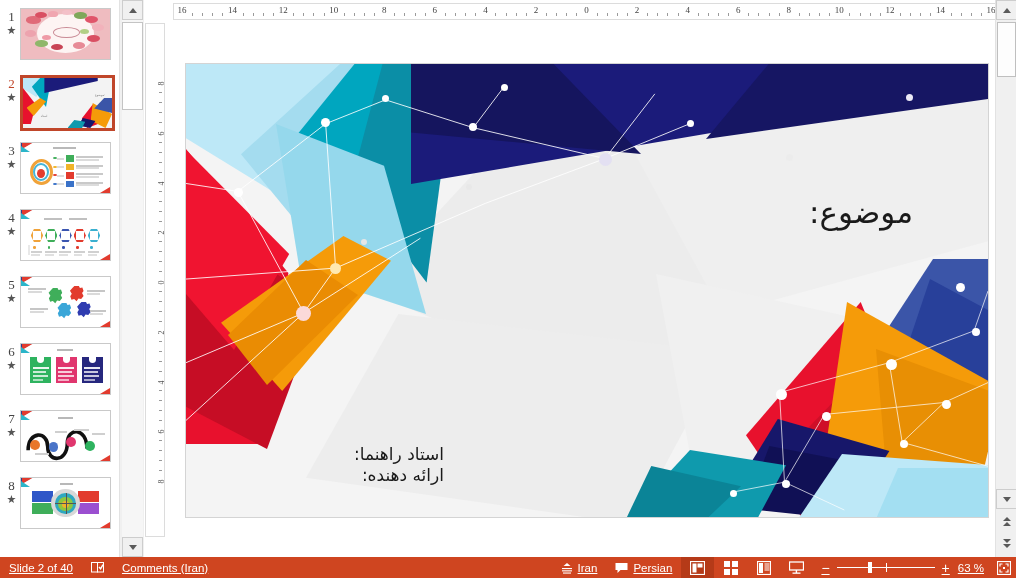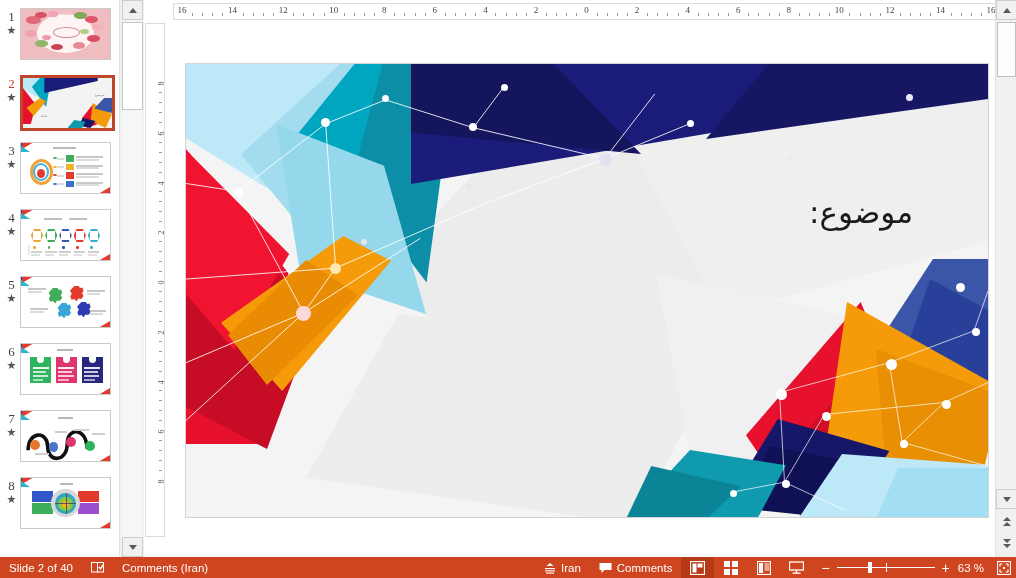--- a/index.html
+++ b/index.html
@@ -163,20 +163,21 @@
   .dbl { display: flex; flex-direction: column; align-items: center; gap: 1px; }
   .dbl .up, .dbl .down { border-left-width: 4px; border-right-width: 4px; }
 
   
   #status {
     position: absolute; left: 0; bottom: 0;
     width: 1016px; height: 21px;
     background: #cf4520; color: #ffffff;
     display: flex; align-items: center;
     font-size: 11.5px;
+    text-decoration: underline;
   }
   #status .grp { display: flex; align-items: center; height: 21px; }
   .sb-item {
     display: flex; align-items: center; gap: 5px;
     height: 21px; padding: 0 9px; white-space: nowrap;
   }
   #status .spacer { flex: 1 1 auto; }
   .view-btn {
     width: 33px; height: 21px;
     display: flex; align-items: center; justify-content: center;
@@ -693,20 +694,24 @@
       <span class="dot" style="left:700px;top:295px;width:11px;height:11px;"></span>
       <span class="dot" style="left:756px;top:336px;width:9px;height:9px;"></span>
       <span class="dot" style="left:714px;top:376px;width:8px;height:8px;"></span>
       <span class="dot" style="left:596px;top:416px;width:8px;height:8px;"></span>
       <span class="dot" style="left:786px;top:264px;width:8px;height:8px;"></span>
       <span class="dot" style="left:544px;top:426px;width:7px;height:7px;"></span>
       <span class="dot" style="left:770px;top:219px;width:9px;height:9px;background:#ffffff;"></span>
       <span class="dot" style="left:600px;top:90px;width:7px;height:7px;background:#ececec;"></span>
 
       <div class="slide-text" id="title-text">موضوع:</div>
+      <div class="slide-text" id="sub-block">
+        <div>استاد راهنما:</div>
+        <div>ارائه دهنده:</div>
+      </div>
 
     </div>
   </div>
 
   <div id="right-scroll">
     <div class="rbtn" style="top:0">
       <span class="sb-arrow up"></span>
     </div>
     <div id="right-thumb"></div>
     <div class="rbtn" style="top:489px">
@@ -759,21 +764,21 @@
       </span>
       <span>Iran</span>
     </div>
 
     <div class="sb-item">
       <span class="icn">
         <svg width="13" height="12" viewBox="0 0 13 12">
           <path d="M0.5 1 h12 v7 h-7 l-3 3 v-3 h-2 z" fill="#fff"></path>
         </svg>
       </span>
-      <span>Comments</span>
+      <span>Persian</span>
     </div>
 
     <div class="grp">
       <div class="view-btn active">
         <span class="icn">
           <svg width="15" height="14" viewBox="0 0 15 14">
             <rect x="0.5" y="0.5" width="14" height="13" fill="none" stroke="#fff" stroke-width="1.2"></rect>
             <rect x="2.5" y="2.5" width="4" height="9" fill="#fff"></rect>
             <rect x="7.5" y="2.5" width="5" height="4" fill="#fff"></rect>
           </svg>

